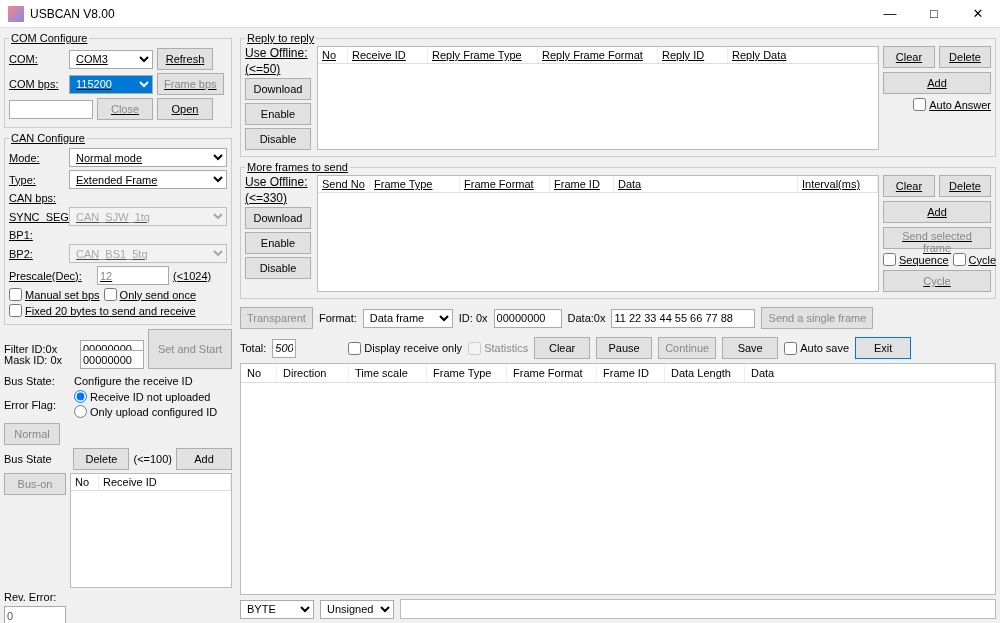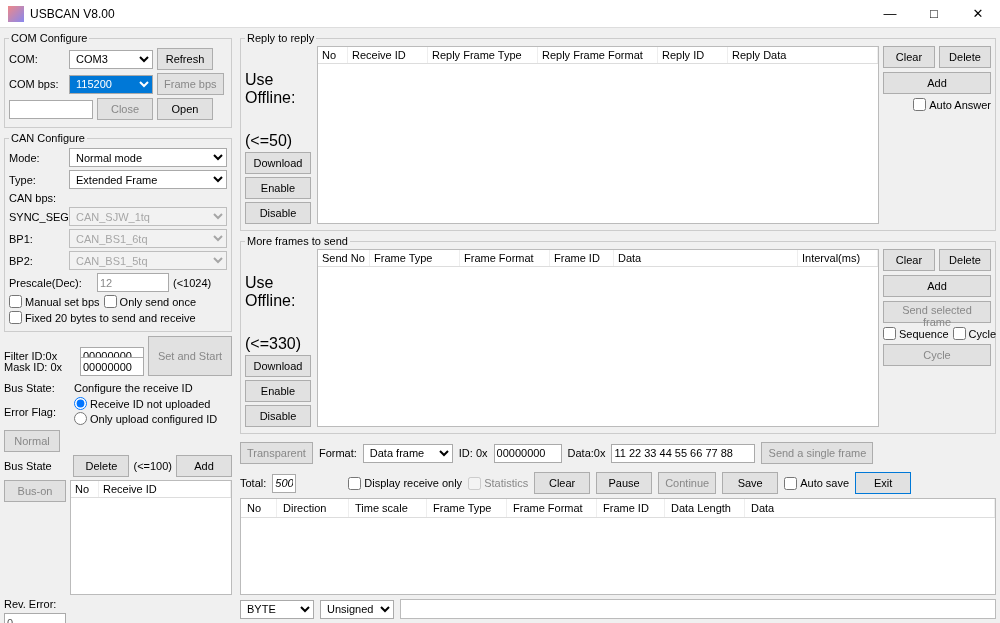--- a/index.html
+++ b/index.html
@@ -6,21 +6,21 @@
 body { font-family: "Segoe UI", Tahoma, sans-serif; font-size: 11px; background: #f0f0f0; width: 1000px; height: 623px; overflow: hidden; }
 .titlebar { height: 28px; background: #fff; display: flex; align-items: center; padding-left: 8px; border-bottom: 1px solid #ddd; }
 .titlebar .icon { width: 16px; height: 16px; background: linear-gradient(135deg,#e88,#88e); margin-right: 6px; }
 .titlebar .title { flex: 1; font-size: 12px; }
 .winbtn { width: 44px; height: 28px; display: flex; align-items: center; justify-content: center; font-size: 13px; }
 
 .app-body { display: flex; height: 595px; }
 .left-col { width: 236px; padding: 4px; }
 .right-col { flex: 1; padding: 4px; display: flex; flex-direction: column; }
 
-fieldset { border: 1px solid #ccc; margin-bottom: 4px; padding: 4px; }
+fieldset { border: 1px solid #ccc; margin-bottom: 4px; padding: 4px; text-decoration: underline; }
 fieldset > legend { font-size: 11px; padding: 0 2px; }
 
 .row { display: flex; align-items: center; margin-bottom: 3px; gap: 4px; }
 .lbl { width: 56px; text-align: left; }
 
 select, input[type="text"] { font-size: 11px; padding: 1px 2px; border: 1px solid #aaa; background: #fff; height: 19px; }
 select.big { width: 140px; }
 
 button { font-size: 11px; padding: 2px 6px; border: 1px solid #adadad; background: #e1e1e1; height: 22px; min-width: 56px; cursor: pointer; }
 button:disabled { color: #888; }
@@ -29,21 +29,21 @@
 
 .table-box { border: 1px solid #bbb; background: #fff; }
 .tbl-head { display: flex; border-bottom: 1px solid #ddd; }
 .tbl-head .th { padding: 2px 4px; font-size: 11px; border-right: 1px solid #eee; }
 .tbl-body { height: 80px; }
 
 .small-tbl .tbl-body { height: 96px; }
 
 .reply-section { display: flex; gap: 4px; margin-bottom: 4px; }
 .reply-left { width: 68px; }
-.reply-left .lbl-top { font-size: 16px; margin-bottom: 2px; margin-top: 25px; }
+.reply-left .lbl-top { font-size: 12px; margin-bottom: 2px; }
 .reply-table-wrap { flex: 1; }
 .reply-right { width: 108px; display: flex; flex-direction: column; gap: 4px; align-items: stretch; }
 .btn-pair { display: flex; gap: 4px; }
 .btn-pair button { flex: 1; min-width: 48px; }
 
 .more-section .tbl-body { height: 92px; }
 
 .chk { display: flex; align-items: center; gap: 3px; }
 .chk input { margin: 0; }
 
@@ -110,21 +110,20 @@
         </div>
     <div class="row">
           <span class="lbl">CAN bps:</span>
         </div>
     <div class="row">
           <span class="lbl">SYNC_SEG</span>
           <select class="disabled-sel" style="flex:1" disabled=""><option>CAN_SJW_1tq</option></select>
         </div>
     <div class="row">
           <span class="lbl">BP1:</span>
-          <select class="disabled-sel" style="flex:1" disabled=""><option>CAN_BS1_6tq</option></select>
         </div>
     <div class="row">
           <span class="lbl">BP2:</span>
           <select class="disabled-sel" style="flex:1" disabled=""><option>CAN_BS1_5tq</option></select>
         </div>
     <div class="row">
           <span style="width:84px">Prescale(Dec):</span>
           <input type="text" class="disabled-sel" disabled="" style="width: 72px;" value="12">
           <span>(&lt;1024)</span>
         </div>

